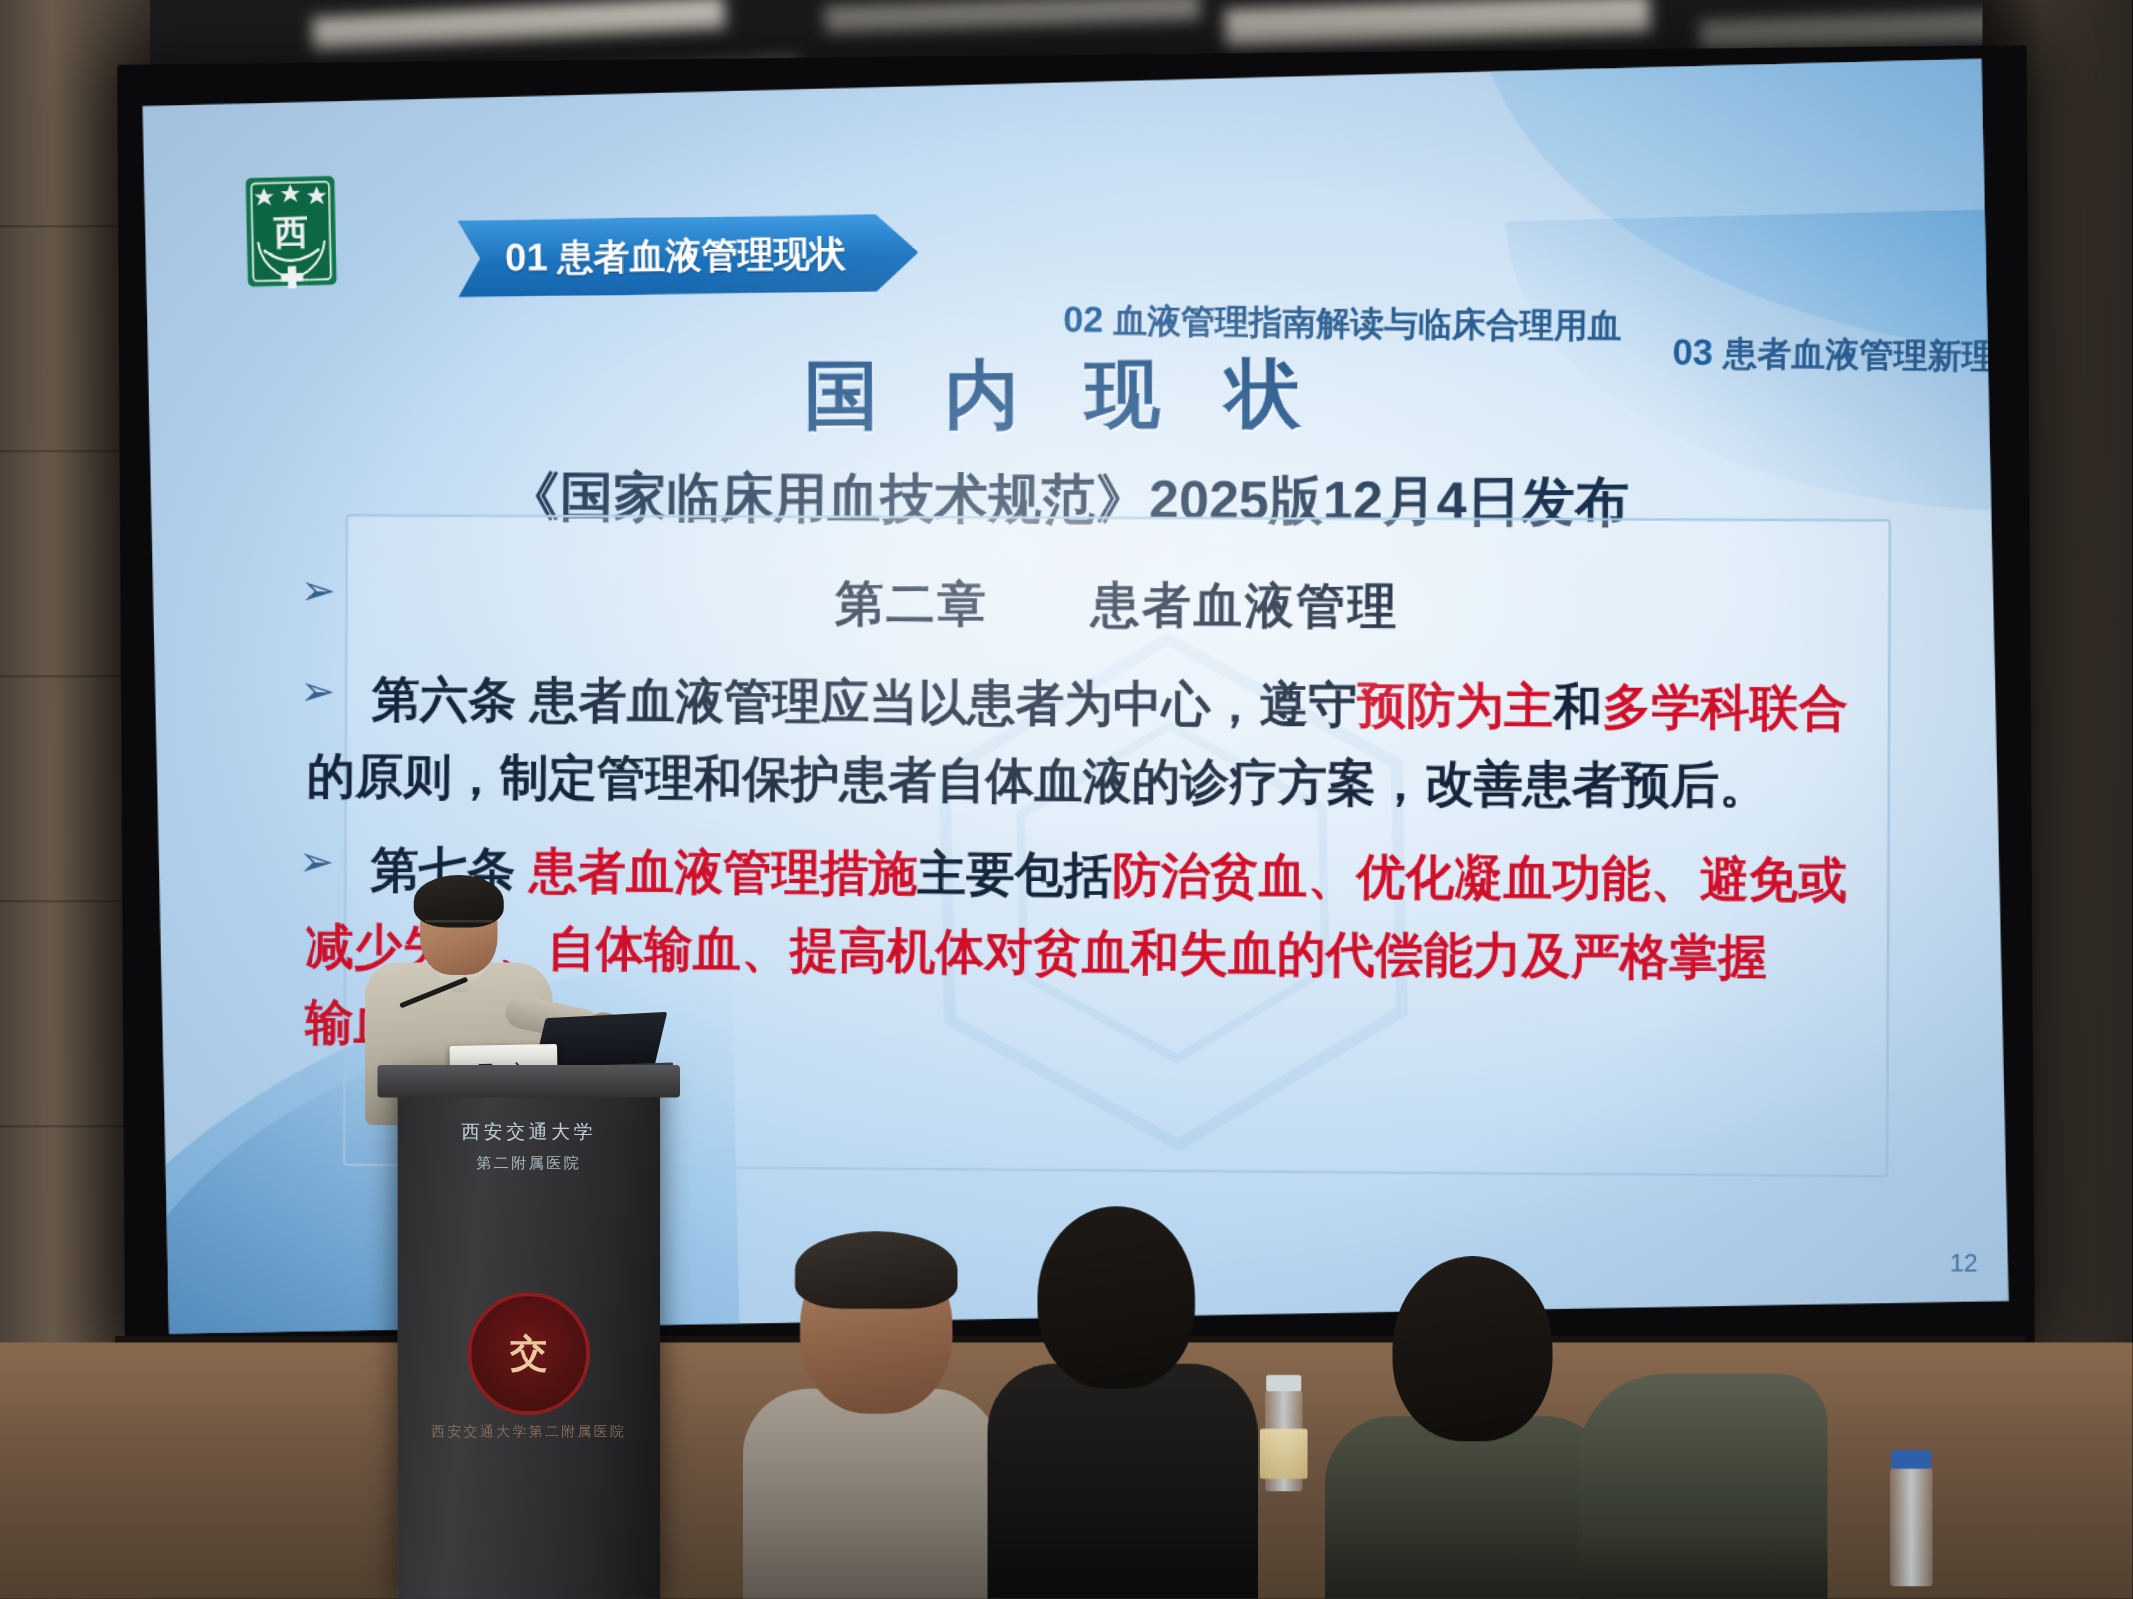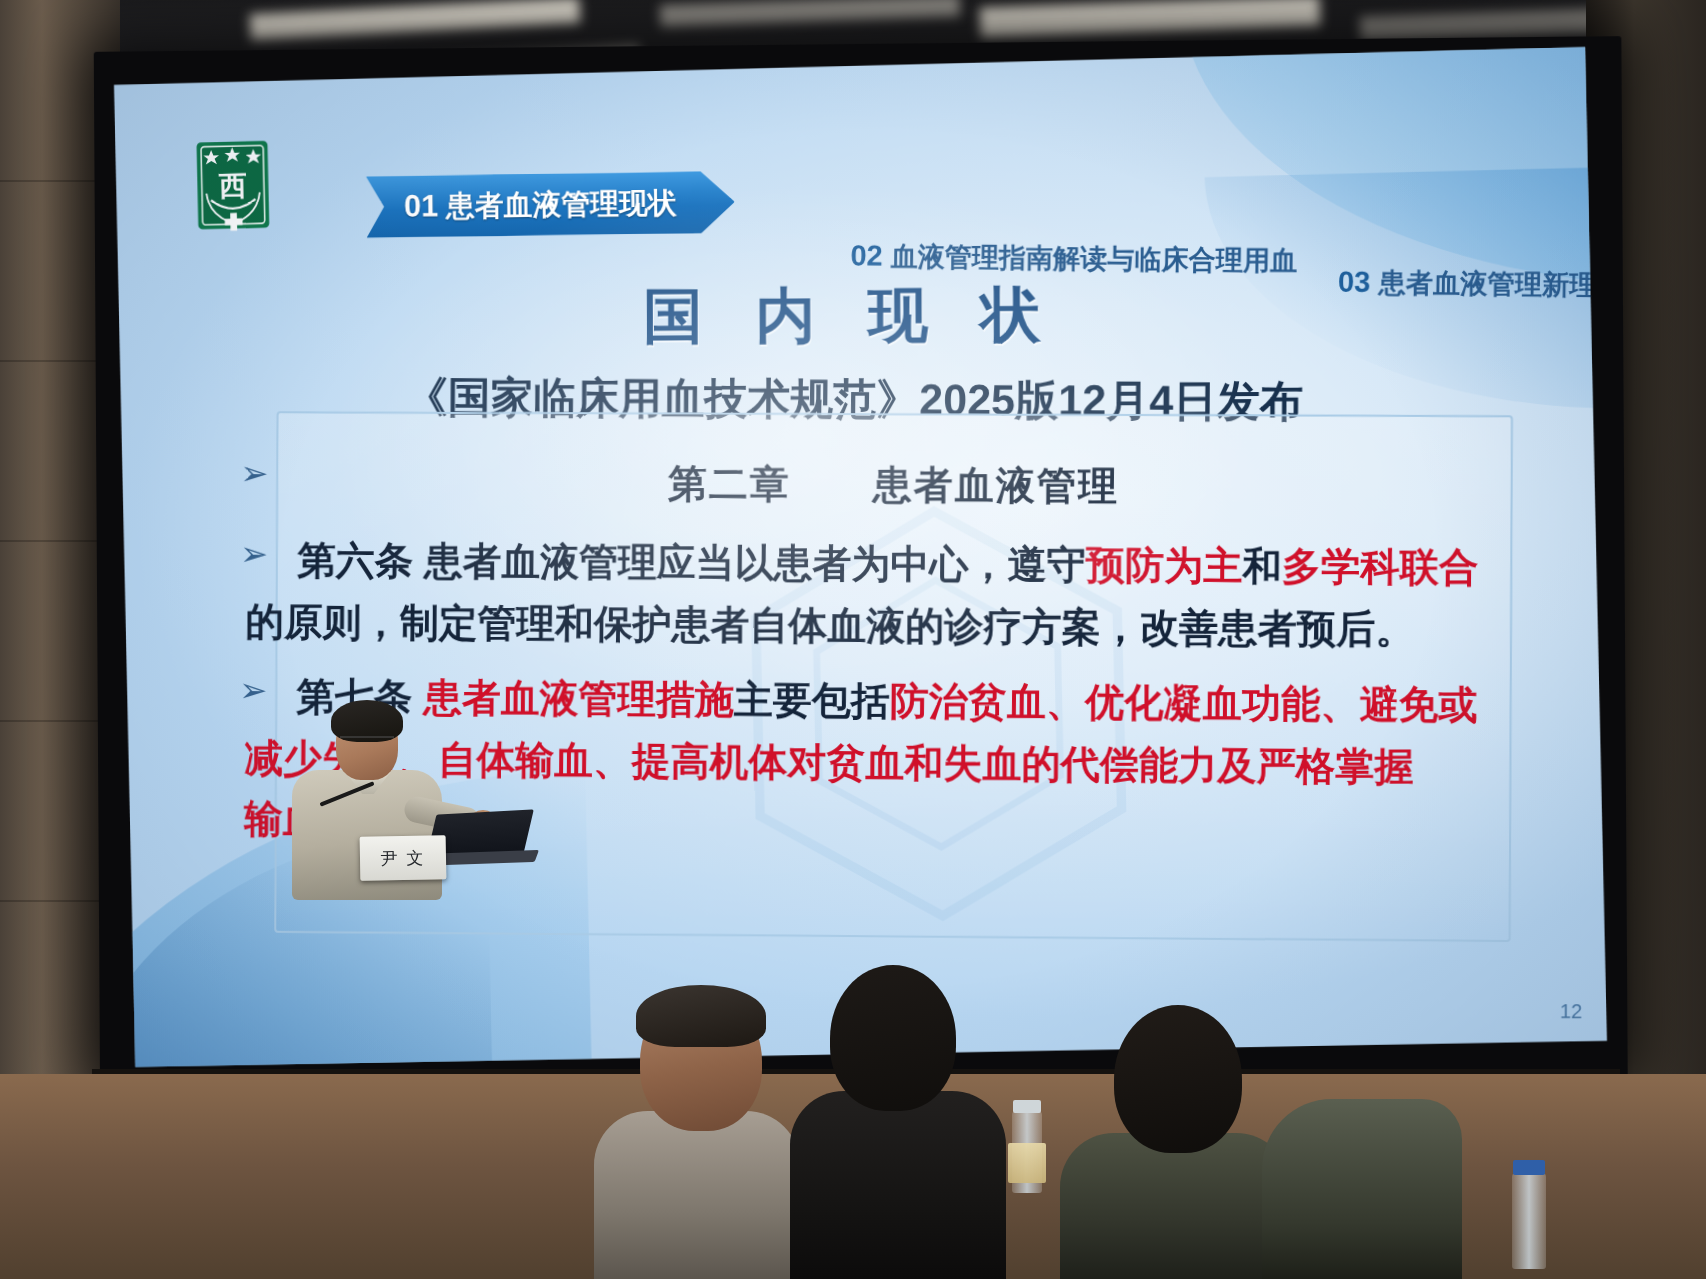--- a/index.html
+++ b/index.html
@@ -311,20 +311,31 @@
     <div class="sp-arm"></div>
     <div class="sp-hand"></div>
   </div>
 
   <div class="laptop"></div>
   <div class="laptop-base"></div>
   <div class="nameplate">
     <span>尹 文</span>
   </div>
 
+  <div class="podium">
+    <div class="podium-top"></div>
+    <div class="podium-panel">
+      <div class="podium-line1">西安交通大学</div>
+      <div class="podium-line2">第二附属医院</div>
+    </div>
+    <div class="podium-seal">
+      <span>交</span>
+    </div>
+    <div class="podium-sub">西安交通大学第二附属医院</div>
+  </div>
 
   <div class="aud a1">
     <div class="aud-body"></div>
     <div class="aud-head"></div>
     <div class="aud-hair"></div>
   </div>
   <div class="aud a2">
     <div class="aud-body"></div>
     <div class="aud-head"></div>
   </div>

